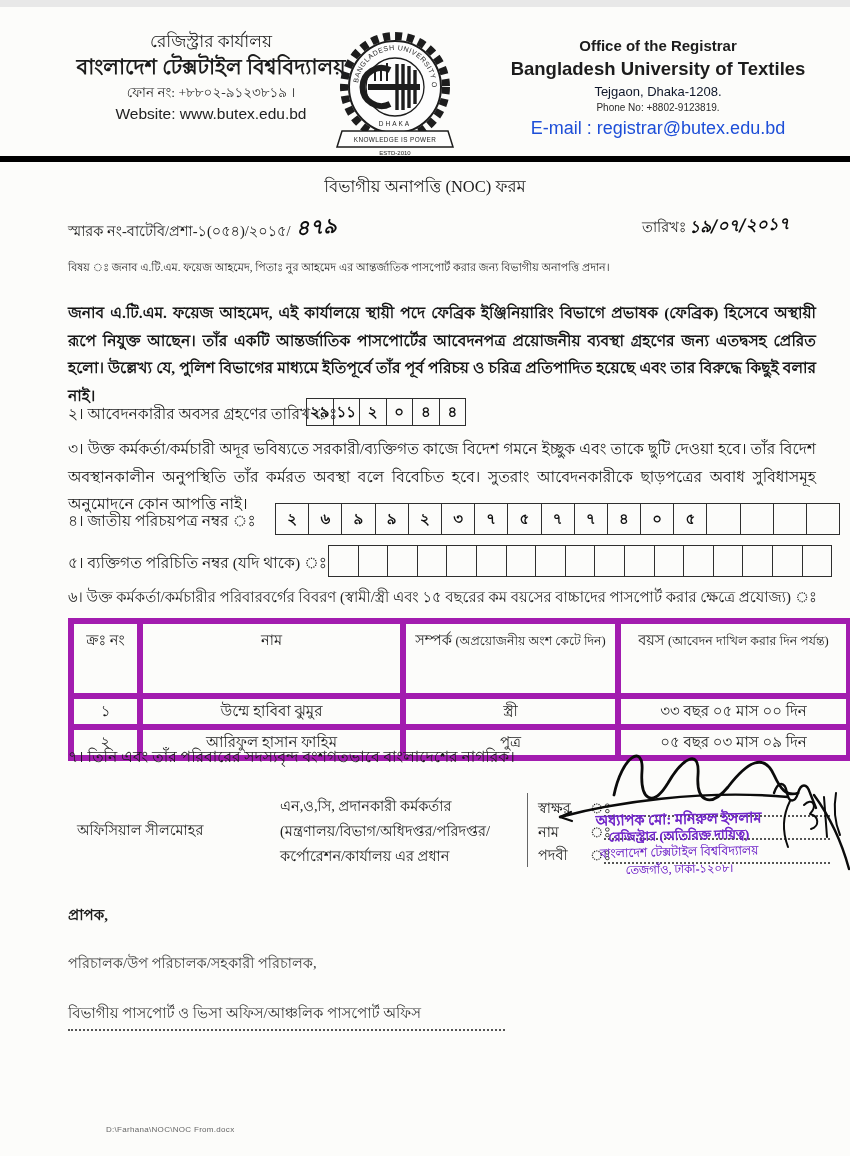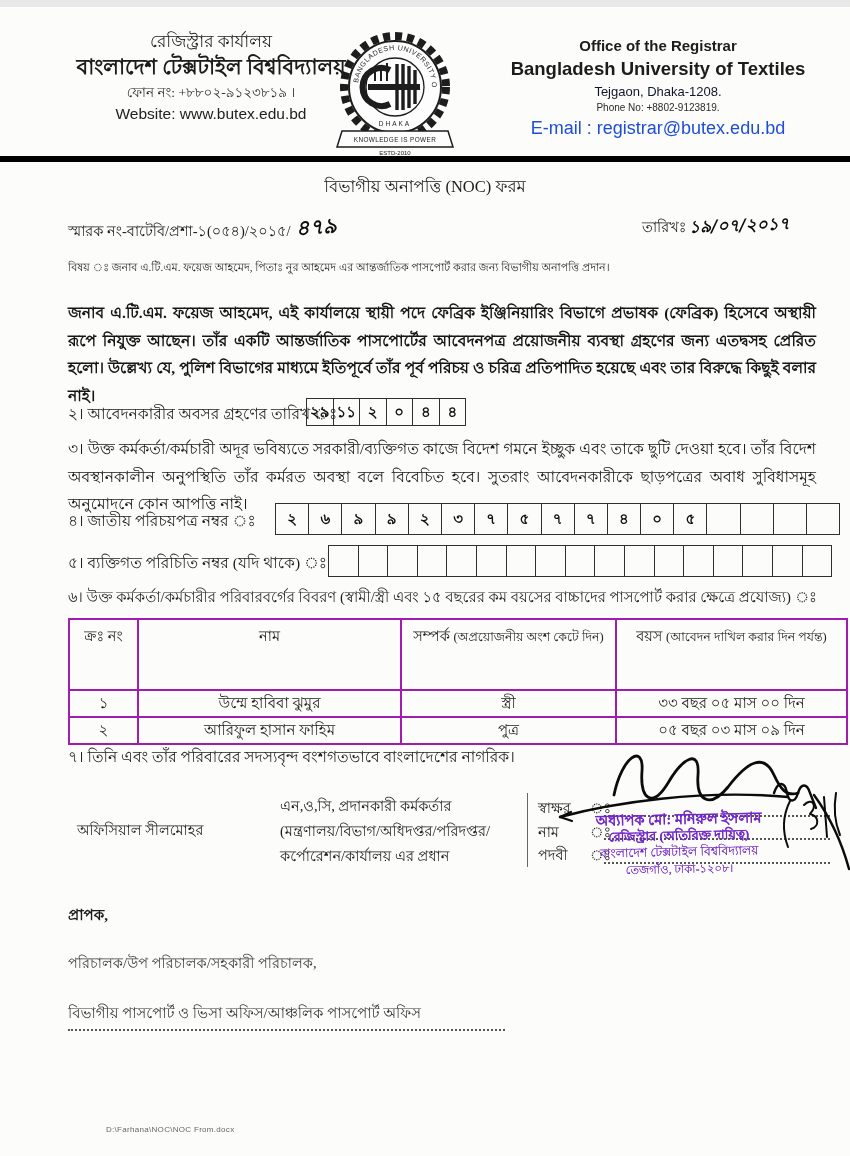--- a/index.html
+++ b/index.html
@@ -48,21 +48,21 @@
   .b-item4{left:275px;top:496px;height:30px;}
   .b-item4 .cell{width:32.2px;}
   .b-item5{left:328px;top:538px;height:30px;}
   .b-item5 .cell{width:28.6px;}
   .l-item2{left:68px;top:395px;}
   .l-item4{left:68px;top:502px;}
   .l-item5{left:68px;top:544px;}
   .l-item6{left:68px;top:578px;width:780px;font-size:14.8px;}
   
   .family-table{left:68px;top:611px;width:778px;border-collapse:collapse;table-layout:fixed;}
-  .family-table th,.family-table td{border:2px solid #a21caf;text-align:center;padding:0 3px;}
+  .family-table th,.family-table td{border:6px solid #a21caf;text-align:center;padding:0 3px;}
   .family-table th{height:64px;vertical-align:top;padding-top:5px;font-weight:normal;font-size:14.5px;}
   .family-table th .h-sub{font-size:12.5px;color:#222;}
   .family-table td{height:24px;font-size:15px;}
   
   .item7{left:68px;top:738px;}
   .seal-label{left:77px;top:812px;font-size:14.5px;}
   .officer{left:280px;top:787px;width:260px;font-size:14.5px;line-height:25px;}
   .vline{left:527px;top:786px;width:1px;height:74px;background:#666;}
   .sig-fields{left:538px;top:790px;width:292px;}
   .sig-field{display:flex;align-items:flex-end;height:23.5px;}

